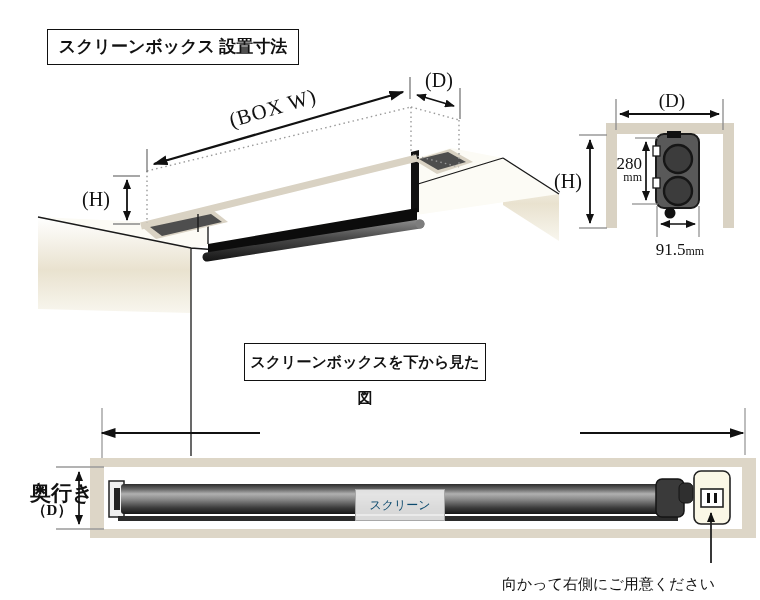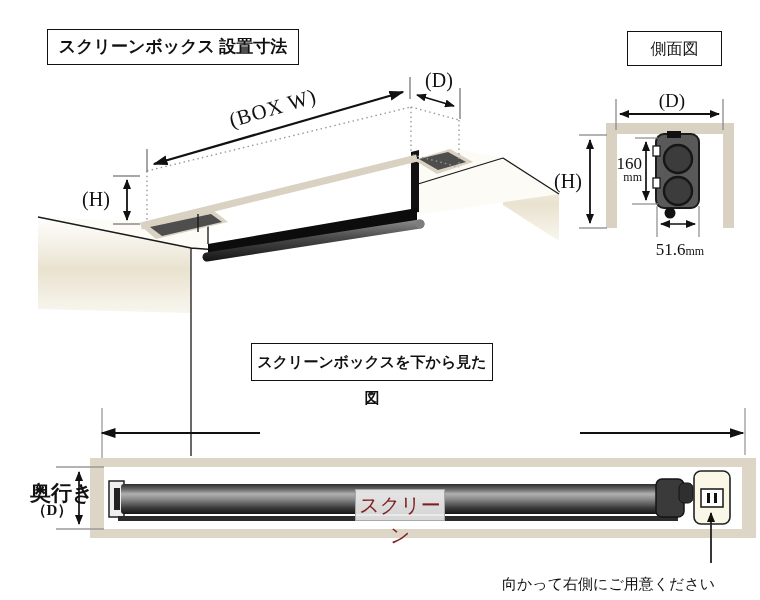--- a/index.html
+++ b/index.html
@@ -11,21 +11,21 @@
   .lbl{position:absolute;white-space:nowrap;color:#111;}
   .titlebox{
     position:absolute;border:1.5px solid #111;background:#fff;
     text-align:center;font-weight:bold;
   }
   .dim{font-weight:normal;}
   .center{text-align:center;}
   .right{text-align:right;}
   #screen-tag{
     position:absolute;background:rgba(232,232,232,0.92);border:1px solid #a8a8a8;
-    text-align:center;font-size:20px;line-height:30px;color:#7f1d1d;
+    text-align:center;font-size:12px;line-height:30px;color:#0c4a6e;
   }
 </style>
 </head>
 <body>
 
 <div id="stage">
 
 <svg id="scene" width="760" height="600" viewBox="0 0 760 600">
   <defs>
     <marker id="ah" viewBox="0 0 10 8" markerWidth="10" markerHeight="8" refX="9" refY="4" orient="auto-start-reverse" markerUnits="userSpaceOnUse">
@@ -168,40 +168,39 @@
       <rect x="691" y="489" width="22" height="18" fill="#ffffff" stroke="#222" stroke-width="1.6"></rect>
       <rect x="697" y="493" width="3" height="10" fill="#111"></rect>
       <rect x="704" y="493" width="3" height="10" fill="#111"></rect>
     </g>
     <line x1="701" y1="563" x2="701" y2="513" stroke="#222" stroke-width="1.8" marker-end="url(#ah)"></line>
   </g>
 </svg>
 
 <div class="titlebox" style="left:37px;top:29px;width:250px;height:34px;font-size:17px;line-height:34px;">スクリーンボックス 設置寸法</div>
 
-<div class="titlebox" style="left:617px;top:31px;width:93px;height:33px;font-size:16px;line-height:33px;font-weight:normal;">側面図</div>
 
 <div class="lbl dim center" style="left:158px;top:96px;width:210px;font-size:21px;letter-spacing:1px;transform:rotate(-16.5deg);">(BOX W)</div>
 
 <div class="lbl dim center" style="left:407px;top:69px;width:44px;font-size:20px;">(D)</div>
 
 <div class="lbl dim center" style="left:64px;top:188px;width:44px;font-size:20px;">(H)</div>
 
 <div class="lbl dim center" style="left:637px;top:90px;width:50px;font-size:19px;">(D)</div>
 
 <div class="lbl dim center" style="left:534px;top:170px;width:48px;font-size:20px;">(H)</div>
 
-<div class="lbl dim right" style="left:592px;top:154px;width:40px;font-size:17px;">160</div>
+<div class="lbl dim right" style="left:592px;top:154px;width:40px;font-size:17px;">280</div>
 <div class="lbl dim right" style="left:592px;top:170px;width:40px;font-size:12px;">mm</div>
 
 <div class="lbl dim center" style="left:625px;top:240px;width:90px;font-size:17px;">
-  <span>51.6</span><span style="font-size:12px;">mm</span>
+  <span>91.5</span><span style="font-size:12px;">mm</span>
 </div>
 
-<div class="titlebox" style="left:241px;top:343px;width:240px;height:36px;font-size:15px;line-height:36px;">スクリーンボックスを下から見た図</div>
+<div class="titlebox" style="left:234px;top:343px;width:240px;height:36px;font-size:15px;line-height:36px;">スクリーンボックスを下から見た図</div>
 
 
 <div class="lbl center" style="left:20px;top:479px;width:56px;font-size:21px;font-weight:bold;">奥行き</div>
 <div class="lbl center" style="left:14px;top:501px;width:56px;font-size:15px;font-weight:bold;">（D）</div>
 
 <div id="screen-tag" style="left:345px;top:489px;width:88px;height:30px;">スクリーン</div>
 
 <div class="lbl" style="left:492px;top:575px;font-size:15px;">向かって右側にご用意ください</div>
 
 </div>

